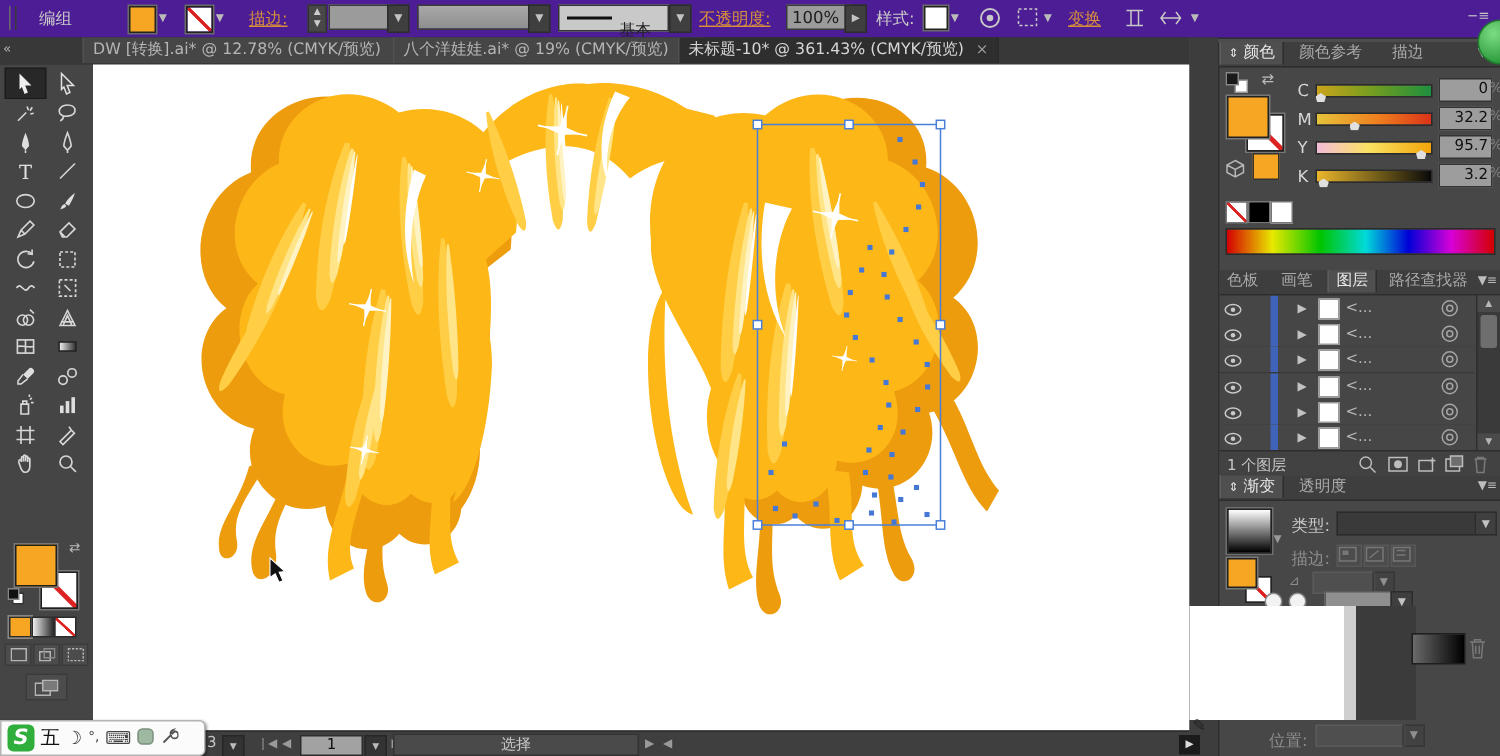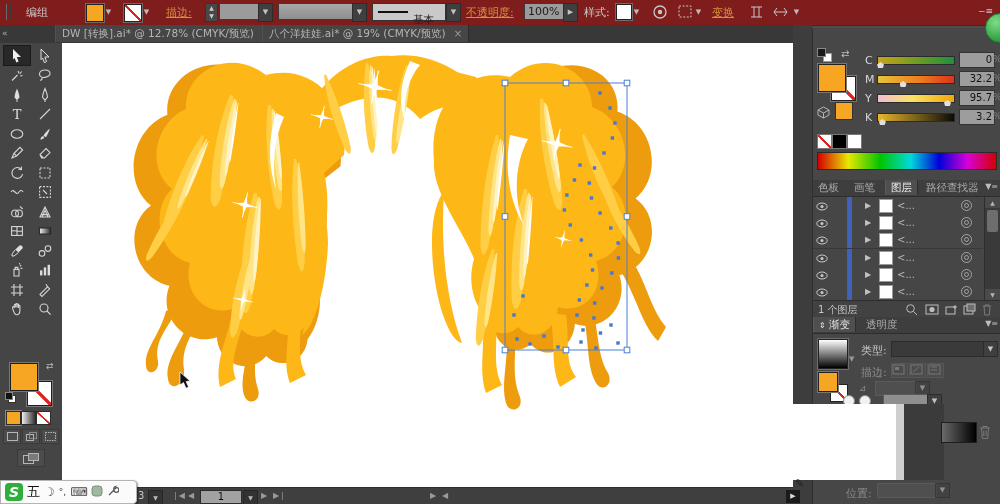--- a/index.html
+++ b/index.html
@@ -1,21 +1,21 @@
 <!DOCTYPE html>
 <html><head>
 <meta charset="utf-8">
 <style>
   html,body{margin:0;padding:0;background:#222;}
   .screen{position:relative;width:1000px;height:504px;background:#4d4d4d;overflow:hidden;
     font-family:"DejaVu Sans","Liberation Sans",sans-serif;font-size:11px;color:#cccccc;
     -webkit-user-select:none;user-select:none;}
   .abs{position:absolute;}
   
-  .control-bar{left:0;top:0;width:1000px;height:25px;background:#7f1d1d;border-bottom:1px solid #2e2e2e;}
+  .control-bar{left:0;top:0;width:1000px;height:25px;background:#4c1d95;border-bottom:1px solid #2e2e2e;}
   .grip{left:6px;top:4px;width:3px;height:16px;border-left:1px solid #6a6a6a;border-right:1px solid #3a3a3a;}
   .cb-label{top:5px;color:#c9c9c9;}
   .cb-link{top:5px;color:#d78f3c;text-decoration:underline;cursor:pointer;}
   .swatch{width:16px;height:16px;border:1px solid #232323;box-shadow:0 0 0 1px #6a6a6a;background:#fff;}
   .none-slash{background:linear-gradient(to top right,#fff 44%,#d22 46%,#d22 54%,#fff 56%);}
   .mini-caret{width:9px;height:16px;color:#bbb;font-size:7px;line-height:16px;text-align:center;}
   .field{background:#9b9b9b;border:1px solid #3a3a3a;color:#1c1c1c;height:15px;line-height:15px;padding:0 3px;}
   .dd-btn{width:13px;height:17px;background:#3f3f3f;border:1px solid #2c2c2c;color:#c2c2c2;font-size:7px;text-align:center;line-height:17px;}
   .stepper{width:11px;height:17px;font-size:6px;color:#ccc;text-align:center;line-height:8px;background:#484848;border:1px solid #333;}
   .stroke-style{background:#c9c9c9;border:1px solid #333;width:72px;height:16px;color:#222;}
@@ -159,20 +159,23 @@
   </div>
 
   <div class="abs tab-bar">
     <div class="abs chev" style="top:3px">«</div>
     <div class="abs doc-tab" style="left:55px">
       <span>DW [转换].ai* @ 12.78% (CMYK/预览)</span><span class="close">×</span>
     </div>
     <div class="abs doc-tab" style="left:262px">
       <span>八个洋娃娃.ai* @ 19% (CMYK/预览)</span><span class="close">×</span>
     </div>
+    <div class="abs doc-tab active" style="left:452px">
+      <span>未标题-10* @ 361.43% (CMYK/预览)</span><span class="close">×</span>
+    </div>
   </div>
 
   <div class="abs toolbar">
     <div id="tool-grid">
         <div class="tool-cell active" style="left: 4px; top: 3px;">
           <svg width="16" height="16" viewBox="0 0 16 16">
             <path d="M4,1 L12,9 H7.8 L9.6,13.6 L7.4,14.6 L5.6,10 L4,11.6 Z" fill="#efefef"></path>
           </svg>
         </div>
         <div class="tool-cell" style="left: 32px; top: 3px;">
@@ -523,20 +526,26 @@
 
       <g transform="translate(118,329)">
         <path d="M0,0 L0,13 L3.5,10.5 L6,16.2 L8.6,15.1 L6.1,9.5 L10,9 Z" fill="#111" stroke="#fff" stroke-width="0.7"></path>
       </g>
     </svg>
   </div>
 
   <div class="abs dock-spine"></div>
 
   <div class="abs panel" style="top:28px;height:152px">
+    <div class="ptabs">
+      <div class="ptab active" style="left:0"><span style="font-size:8px">⇕</span> <span>颜色</span></div>
+      <div class="ptab" style="left:48px">颜色参考</div>
+      <div class="ptab" style="left:110px">描边</div>
+      <div class="flyout">▼≡</div>
+    </div>
     <div class="abs" style="left:4px;top:20px">
       <svg width="15" height="14" viewBox="0 0 15 14">
           <rect x="6.5" y="5.5" width="8" height="8" fill="#fff" stroke="#999"></rect>
           <rect x="0.5" y="0.5" width="8" height="8" fill="#1a1a1a" stroke="#888"></rect>
         </svg>
     </div>
     <div class="abs" style="left:28px;top:20px;color:#bbb;font-size:10px">⇄</div>
     <div class="abs" style="left:18px;top:48px;width:23px;height:23px;background:linear-gradient(to top right,#fff 44%,#d22 46%,#d22 54%,#fff 56%);border:1px solid #222;box-shadow:0 0 0 1px #777"></div>
     <div class="abs" style="left:5px;top:36px;width:26px;height:26px;background:#f6a623;border:1px solid #222;box-shadow:0 0 0 1px #777"></div>
     <div class="abs" style="left:4px;top:78px">
@@ -742,20 +751,21 @@
 
   <div class="abs status-bar">
     <span class="abs" style="left:138px;top:2px;color:#c6c6c6;font-size:10px">3</span>
     <span class="sb-dd" style="left:148px;top:2px">▼</span>
     <span class="sb-nav" style="left:172px">❘◀</span>
     <span class="sb-nav" style="left:188px">◀</span>
     <span class="sb-field" style="left:200px">1</span>
     <span class="sb-dd" style="left:243px;top:2px">▼</span>
     <span class="sb-nav" style="left:261px">▶</span>
     <span class="sb-nav" style="left:273px">▶❘</span>
+    <span class="sb-tool">选择</span>
     <span class="sb-nav" style="left:430px">▶</span>
     <span class="sb-nav" style="left:442px">◀</span>
     <span class="sb-black">▶</span>
   </div>
 
   <div class="abs ime">
     <span class="slogo">S</span>
     <span class="mode">五</span>
     <span class="ig">☽</span>
     <span class="ig" style="font-size:9px">°,</span>

